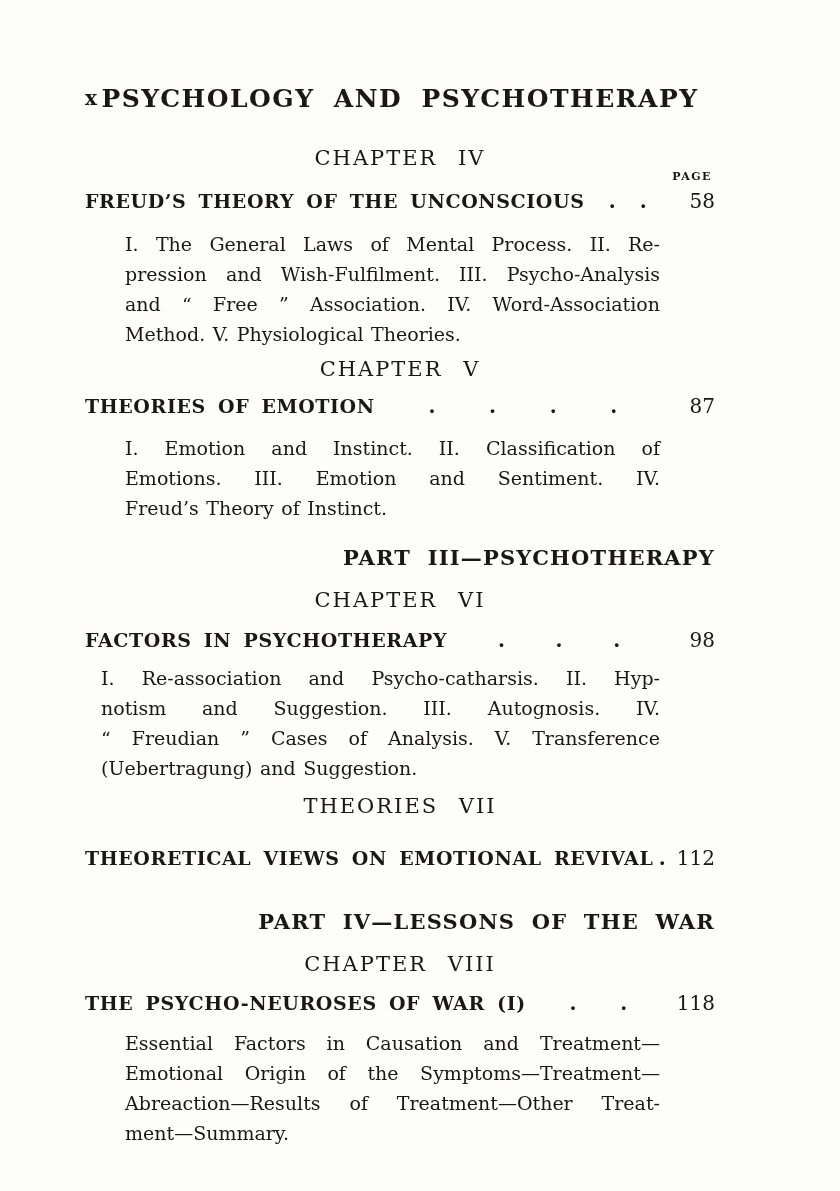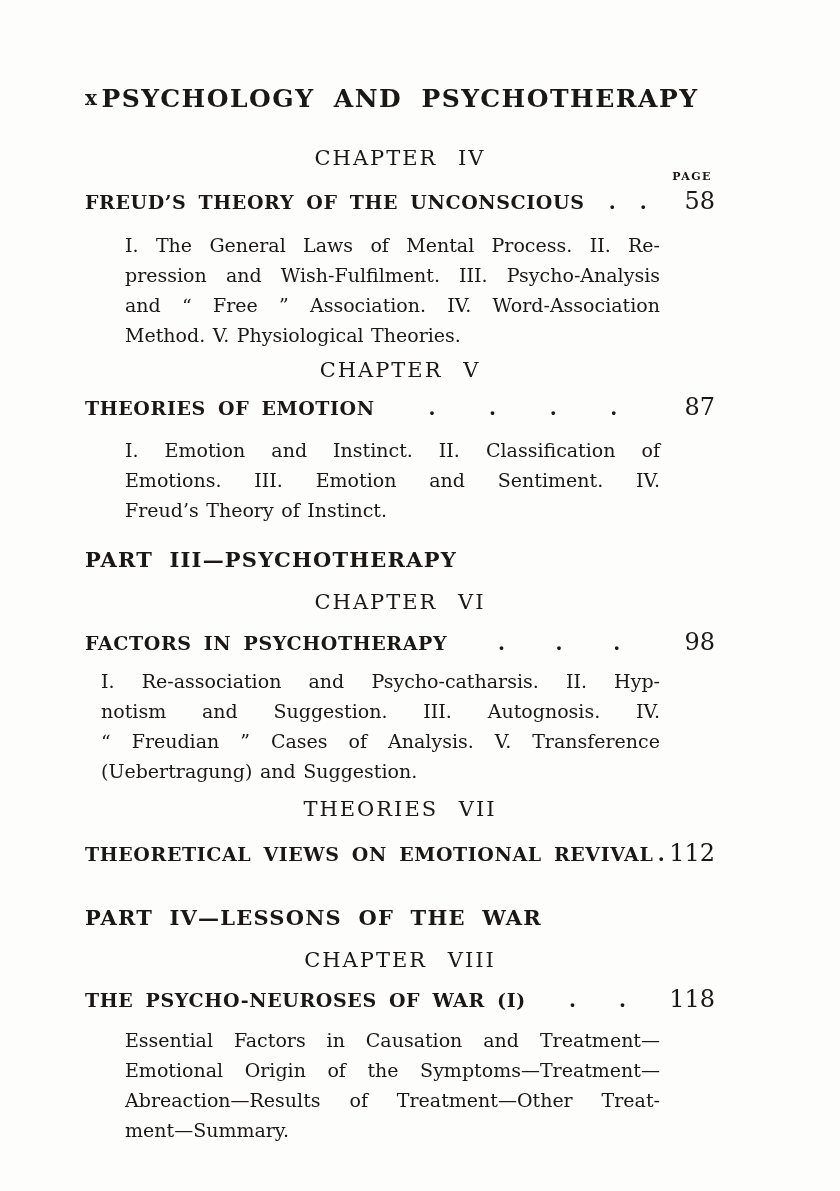--- a/index.html
+++ b/index.html
@@ -32,21 +32,21 @@
   
   .chapter {
     text-align:center;
     font-size:21px;
     font-weight:400;
     letter-spacing:2px;
     word-spacing:12px;
     line-height:26px;
   }
   .part {
-    text-align:left;
+    text-align:right;
     font-size:21px;
     font-weight:700;
     letter-spacing:1.2px;
     word-spacing:8px;
     line-height:26px;
   }
   
   .page-label {
     text-align:right;
     font-size:11px;
@@ -69,21 +69,21 @@
     white-space:nowrap;
   }
   .leader {
     flex:1;
     display:flex;
     justify-content:space-evenly;
     align-items:baseline;
   }
   .leader .dot { font-size:20px; font-weight:700; }
   .entry-page {
-    font-size:24px;
+    font-size:20px;
     font-weight:400;
     text-align:right;
     min-width:44px;
   }
   
   .summary {
     margin-left:40px;
     margin-right:55px;
     font-size:19px;
     line-height:30px;
@@ -97,21 +97,21 @@
   .mt-e1    { margin-top:3px;justify-content:center; }
   .mt-p1    { margin-top:13px; }
   .mt-ch5   { margin-top:7px; }
   .mt-e2    { margin-top:9px; }
   .mt-p2    { margin-top:12px; }
   .mt-part3 { margin-top:22px; }
   .mt-ch6   { margin-top:16px; }
   .mt-e3    { margin-top:12px; }
   .mt-p3    { margin-top:8px;margin-left:16px; }
   .mt-ch7   { margin-top:10px; }
-  .mt-e4    { margin-top:16px; }
+  .mt-e4    { margin-top:24px; }
   .mt-part4 { margin-top:36px; }
   .mt-ch8   { margin-top:16px; }
   .mt-e5    { margin-top:11px; }
   .mt-p4    { margin-top:10px; }
 </style>
 </head>
 <body>
 
 <div class="page">
 

